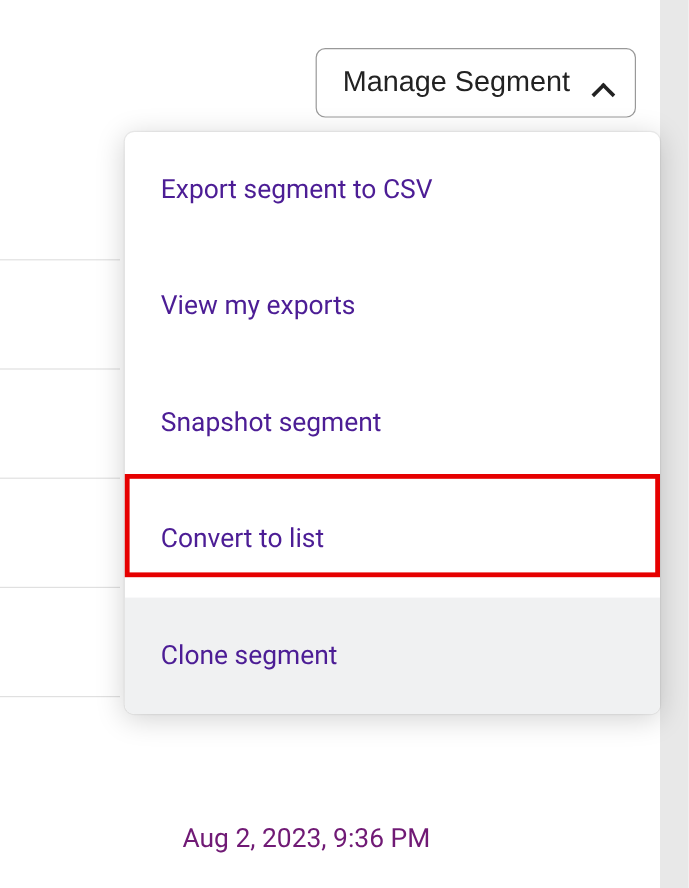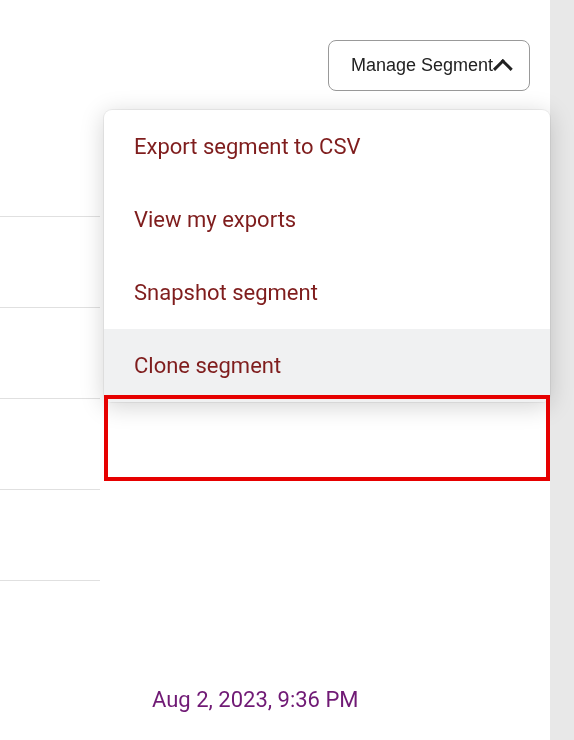--- a/index.html
+++ b/index.html
@@ -35,24 +35,25 @@
       margin-bottom: 90px;
     }
     .dropdown-button {
       position: absolute;
       top: 40px;
       right: 44px;
       background: #ffffff;
       border: 1.5px solid #999;
       border-radius: 8px;
       padding: 14px 22px;
-      font-size: 18px;
+      font-size: 24px;
       color: #222;
       display: flex;
-      align-items: center;
+      align-items: flex-end;
+      gap: 18px;
       cursor: pointer;
     }
     .chevron-up {
       display: inline-block;
       width: 14px;
       height: 14px;
       border-top: 3px solid #222;
       border-right: 3px solid #222;
       transform: rotate(-45deg) translateY(4px);
     }
@@ -60,23 +61,23 @@
       position: absolute;
       top: 110px;
       right: 24px;
       width: 446px;
       background: #ffffff;
       border-radius: 8px;
       box-shadow: 0 4px 24px rgba(0,0,0,0.18), 0 0 0 1px rgba(0,0,0,0.05);
       overflow: hidden;
     }
     .menu-item {
-      padding: 24px 30px;
+      padding: 36px 30px;
       font-size: 22px;
-      color: #7f1d1d;
+      color: #4c1d95;
       cursor: pointer;
     }
     .menu-item.hovered {
       background: #f0f1f2;
     }
     .highlight-box {
       position: absolute;
       border: 4px solid #e60000;
       pointer-events: none;
       top: 395px;
@@ -116,18 +117,21 @@
 <div class="dropdown-menu">
   <div class="menu-item">
     <span>Export segment to CSV</span>
   </div>
   <div class="menu-item">
     <span>View my exports</span>
   </div>
   <div class="menu-item">
     <span>Snapshot segment</span>
   </div>
+  <div class="menu-item">
+    <span>Convert to list</span>
+  </div>
   <div class="menu-item hovered">
     <span>Clone segment</span>
   </div>
 </div>
 
 <div class="highlight-box"></div>
 
 </body></html>

